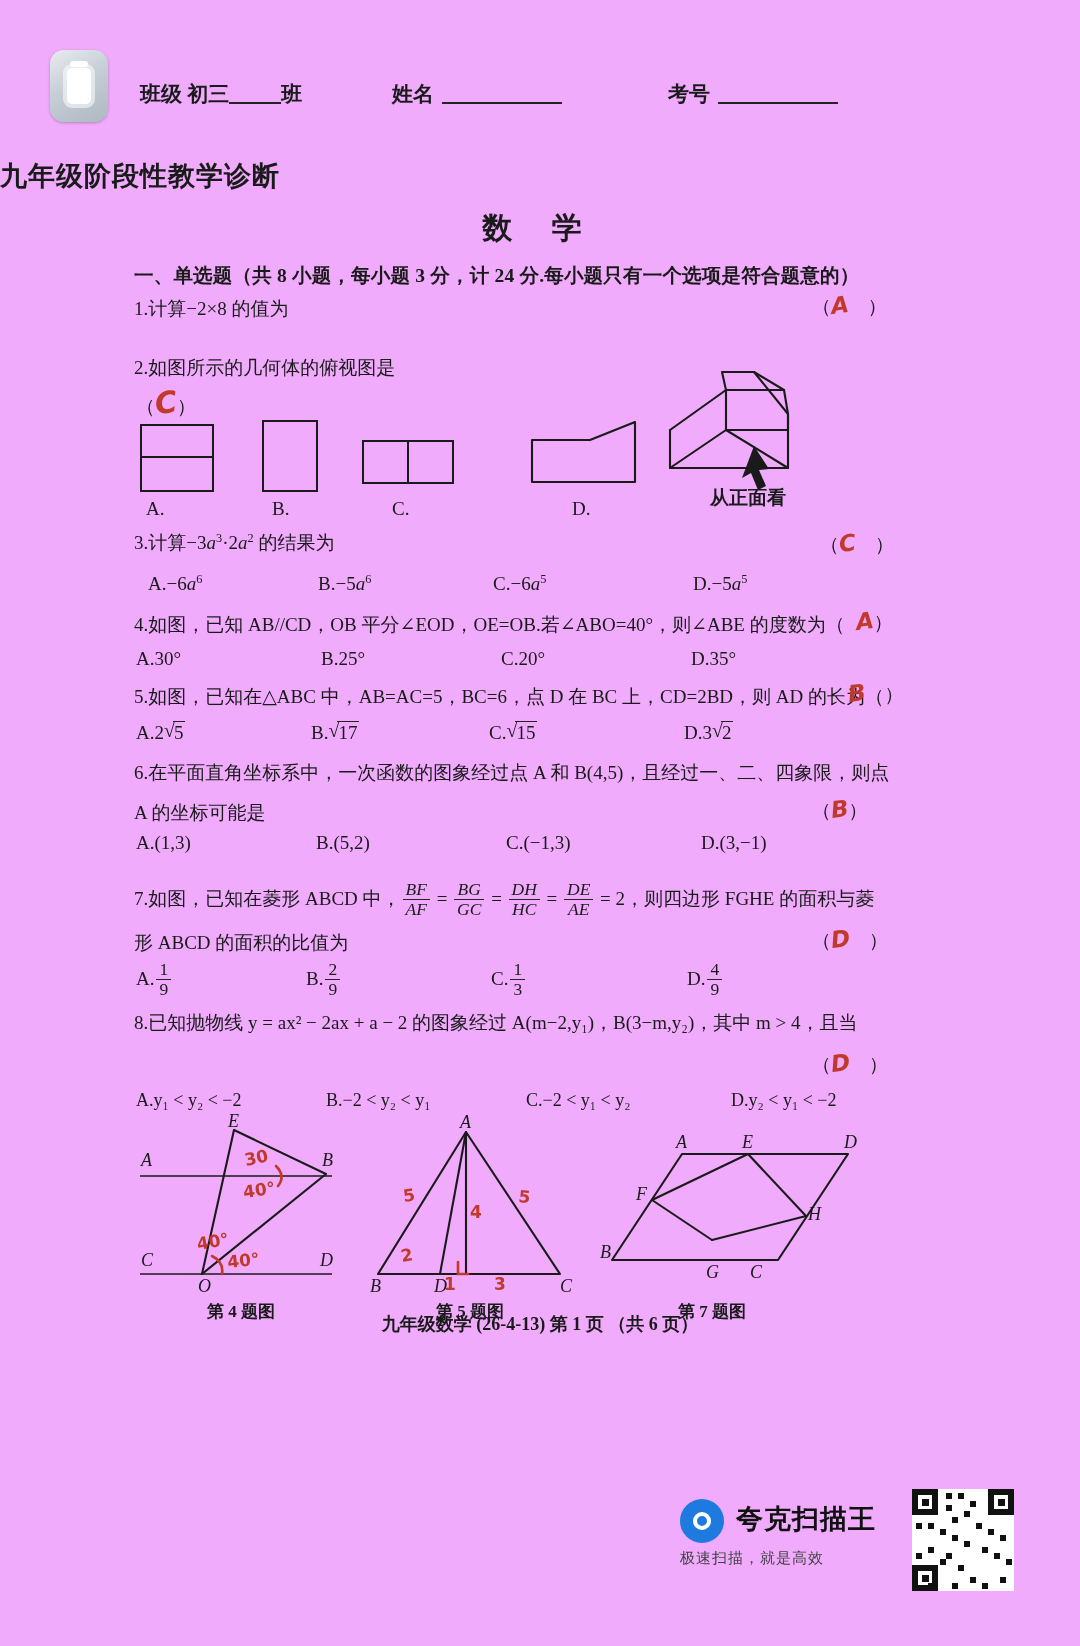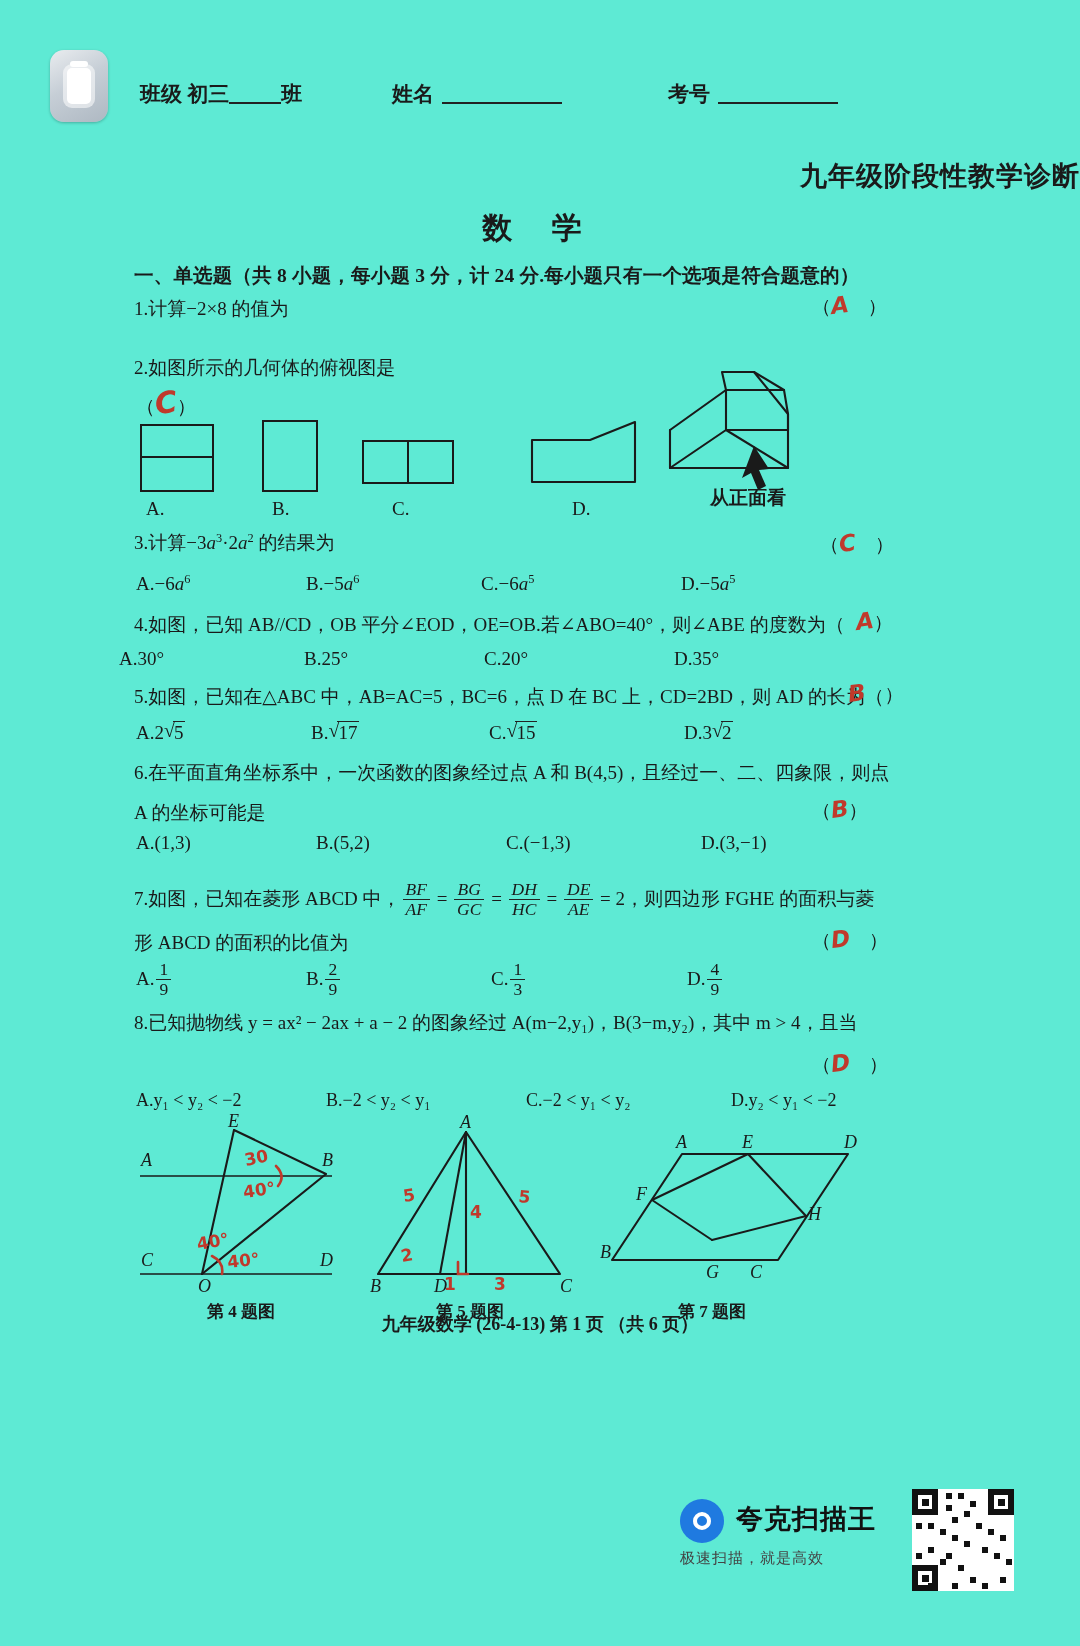--- a/index.html
+++ b/index.html
@@ -1,30 +1,30 @@
 <!DOCTYPE html>
 <html><head>
 <meta charset="utf-8">
 <style>
   html,body{margin:0;padding:0;background:#fff;}
   body{width:1080px;height:1646px;font-family:"Liberation Serif","DejaVu Serif",serif;color:#1a1a1a;position:relative;overflow:hidden;}
-  .page{position:absolute;left:0;top:0;width:1080px;height:1646px;background:#5eead4;}
+  .page{position:absolute;left:0;top:0;width:1080px;height:1646px;background:#f0abfc;}
   
   .hdr{position:absolute;left:0;top:40px;width:1080px;height:90px;}
   .app-icon{position:absolute;left:50px;top:10px;width:58px;height:72px;border-radius:14px;
      background:linear-gradient(150deg,#e9ecef 0%,#c6ced6 45%,#aeb8c2 100%);
      box-shadow:0 1px 3px rgba(0,0,0,.25);}
   .app-icon:after{content:"";position:absolute;left:17px;top:18px;width:24px;height:36px;border-radius:5px;
      background:#fff;box-shadow:0 0 0 4px rgba(255,255,255,.55);}
   .app-icon:before{content:"";position:absolute;left:20px;top:11px;width:18px;height:6px;border-radius:3px;background:#fff;}
   .hdr-field{position:absolute;font-size:21px;font-weight:700;font-family:"Liberation Serif",serif;white-space:nowrap;}
   .ul-short{display:inline-block;border-bottom:2px solid #222;width:52px;height:20px;vertical-align:-3px;}
   .ul-long{display:inline-block;border-bottom:2px solid #222;width:120px;height:20px;vertical-align:-3px;margin-left:8px;}
   
-  .title1{position:absolute;top:158px;left:0;width:1080px;text-align:right;font-size:27px;font-weight:700;letter-spacing:1px;}
+  .title1{position:absolute;top:158px;left:0;width:1080px;text-align:left;font-size:27px;font-weight:700;letter-spacing:1px;}
   .title2{position:absolute;top:208px;left:0;width:1080px;text-align:center;font-size:30px;font-weight:900;letter-spacing:16px;}
   
   .sec{position:absolute;left:134px;top:262px;font-size:19.5px;font-weight:700;letter-spacing:.2px;white-space:nowrap;}
   .q{position:absolute;font-size:19px;line-height:1.35;white-space:nowrap;}
   .opts{position:absolute;font-size:19px;white-space:nowrap;}
   .opts span.o{display:inline-block;}
   .ans{position:absolute;font-size:19px;white-space:nowrap;}
   .hand{font-family:"DejaVu Sans",sans-serif;color:#c0392b;font-weight:700;font-size:23px;font-style:italic;
         transform:rotate(-7deg);display:inline-block;}
   i.v{font-style:italic;}
@@ -124,29 +124,29 @@
     <path d="M34,4 L22,36 L31,31 L38,48 L46,44 L39,28 L49,27 Z" fill="#1a1a1a"></path>
   </svg>
   <div class="fig-label" style="left:710px;top:485px;font-weight:700;">从正面看</div>
 
   <div class="q" style="left:134px;top:530px;">
     <span>3.计算−3</span><i class="v">a</i><sup>3</sup>·2<i class="v">a</i><sup>2</sup> 的结果为
   </div>
   <div class="ans" style="left:820px;top:530px;">
     （<span class="hand">C</span>　）
   </div>
-  <div class="opts" style="left:136px;top:572px;">
+  <div class="opts" style="left:148px;top:572px;">
     <span class="o" style="width:170px"><span>A.</span>−6<i class="v">a</i><sup>6</sup></span><span class="o" style="width:175px"><span>B.</span>−5<i class="v">a</i><sup>6</sup></span><span class="o" style="width:200px"><span>C.</span>−6<i class="v">a</i><sup>5</sup></span><span class="o"><span>D.</span>−5<i class="v">a</i><sup>5</sup></span>
   </div>
 
   <div class="q" style="left:134px;top:612px;">4.如图，已知 AB//CD，OB 平分∠EOD，OE=OB.若∠ABO=40°，则∠ABE 的度数为（</div>
   <div class="ans" style="left:856px;top:608px;">
     <span class="hand">A</span>）
   </div>
-  <div class="opts" style="left:119px;top:648px;">
+  <div class="opts" style="left:136px;top:648px;">
     <span class="o" style="width:185px">A.30°</span><span class="o" style="width:180px">B.25°</span><span class="o" style="width:190px">C.20°</span><span class="o">D.35°</span>
   </div>
 
   <div class="q" style="left:134px;top:684px;">5.如图，已知在△ABC 中，AB=AC=5，BC=6，点 D 在 BC 上，CD=2BD，则 AD 的长为（</div>
   <div class="ans" style="left:848px;top:680px;">
     <span class="hand">B</span>　）
   </div>
   <div class="opts" style="left:136px;top:720px;">
     <span class="o" style="width:175px"><span>A.2</span><span class="sqrt"><span class="rad">5</span></span></span><span class="o" style="width:178px"><span>B.</span><span class="sqrt"><span class="rad">17</span></span></span><span class="o" style="width:195px"><span>C.</span><span class="sqrt"><span class="rad">15</span></span></span><span class="o"><span>D.3</span><span class="sqrt"><span class="rad">2</span></span></span>
   </div>

